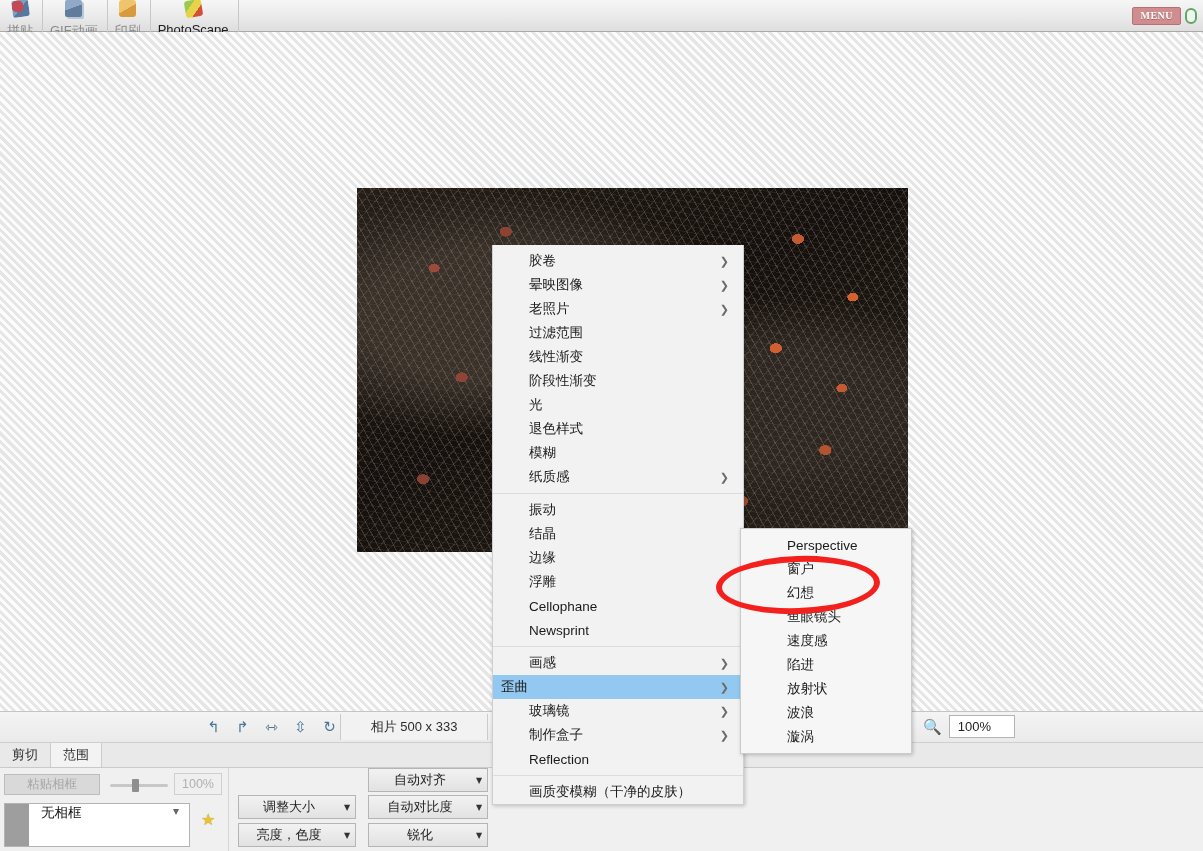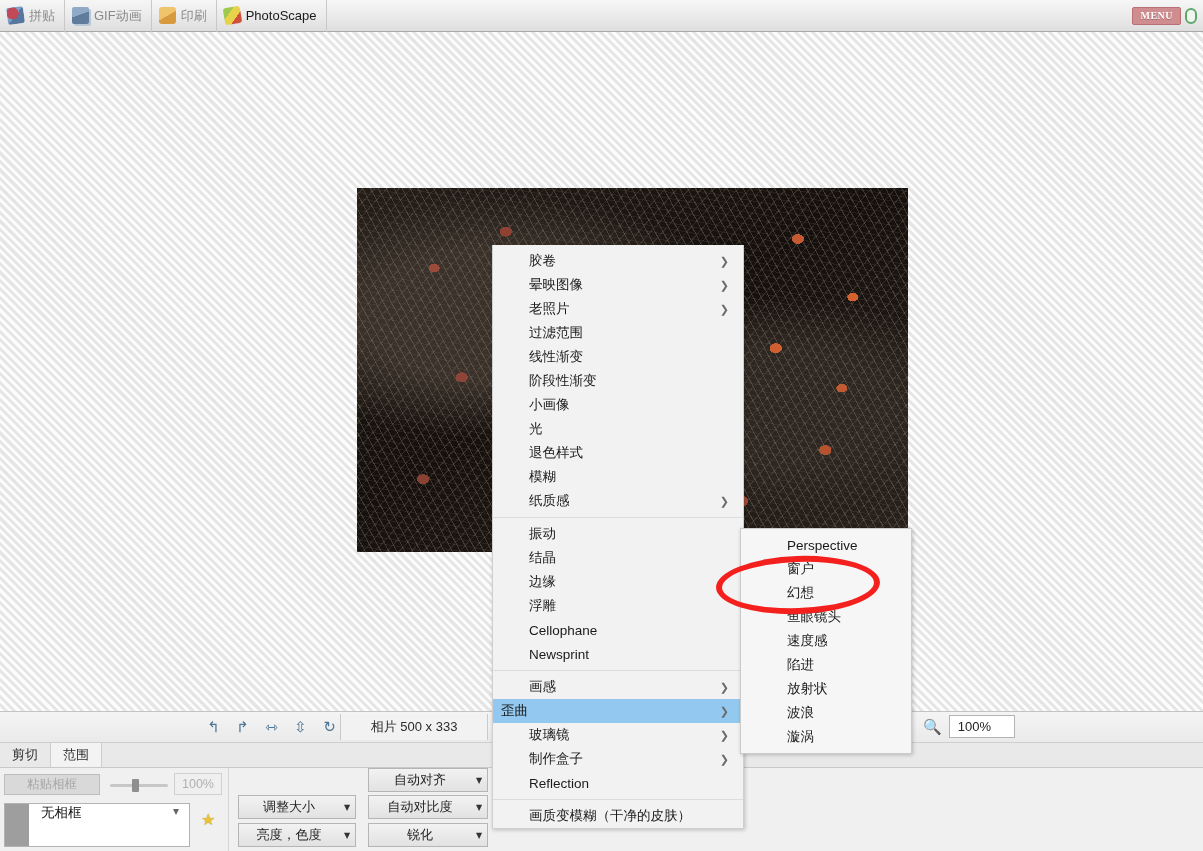--- a/index.html
+++ b/index.html
@@ -16,21 +16,21 @@
     position: absolute; left: 0; top: 0; width: 1203px; height: 32px;
     background: linear-gradient(to bottom, #f6f6f6 0%, #ebebeb 50%, #dedede 100%);
     border-bottom: 1px solid #a9a9a9;
     display: flex; align-items: center;
   }
   .tab {
     display: flex; align-items: center; gap: 5px;
     height: 32px; padding: 0 9px 0 7px;
     border-right: 1px solid #c8c8c8;
     font-size: 13px; color: #8a8a8a;
-    cursor: pointer; white-space: nowrap;
+    cursor: pointer; white-space: nowrap; flex-direction: column;
   }
   .tab.active { color: #1b1b1b; }
   .tab-ico {
     width: 17px; height: 17px; flex: 0 0 17px;
     position: relative; display: inline-block;
   }
   .ico-collage { background: radial-gradient(circle at 35% 35%, #c24a57 0 38%, transparent 39%),
                  linear-gradient(135deg,#7d9ec6 0 50%, #56789e 50% 100%);
                  border-radius: 3px; transform: rotate(-8deg); }
   .ico-gif { background: linear-gradient(160deg,#8fa9c6 0 45%, #5f7c9d 46% 100%);
@@ -344,23 +344,20 @@
       <div class="mi">
         <span>过滤范围</span>
       </div>
       <div class="mi">
         <span>线性渐变</span>
       </div>
       <div class="mi">
         <span>阶段性渐变</span>
       </div>
       <div class="mi">
-        <span>小画像</span>
-      </div>
-      <div class="mi">
         <span>光</span>
       </div>
       <div class="mi">
         <span>退色样式</span>
       </div>
       <div class="mi">
         <span>模糊</span>
       </div>
       <div class="mi">
         <span>纸质感</span>

